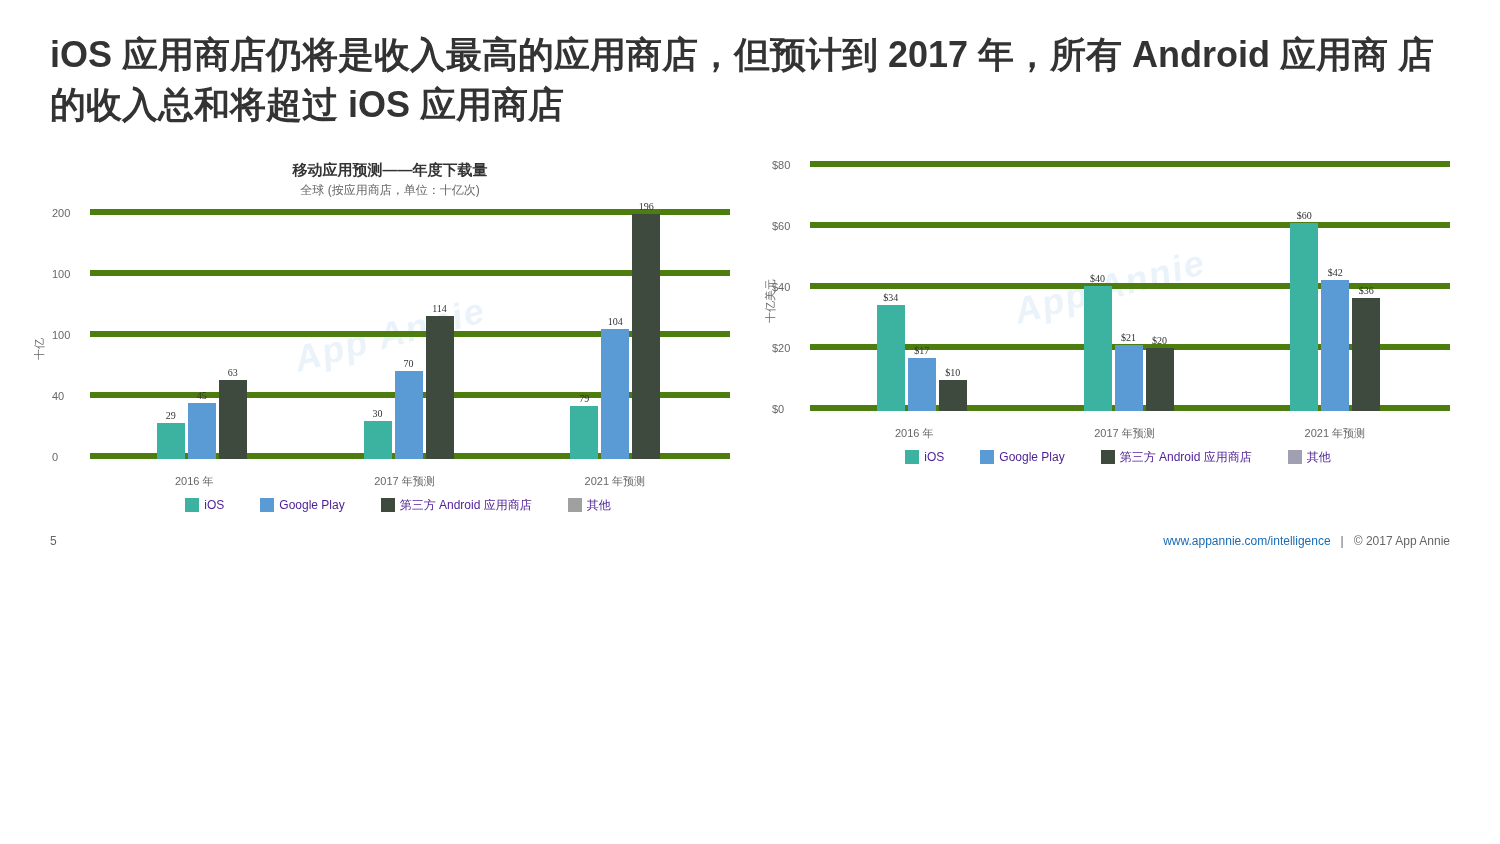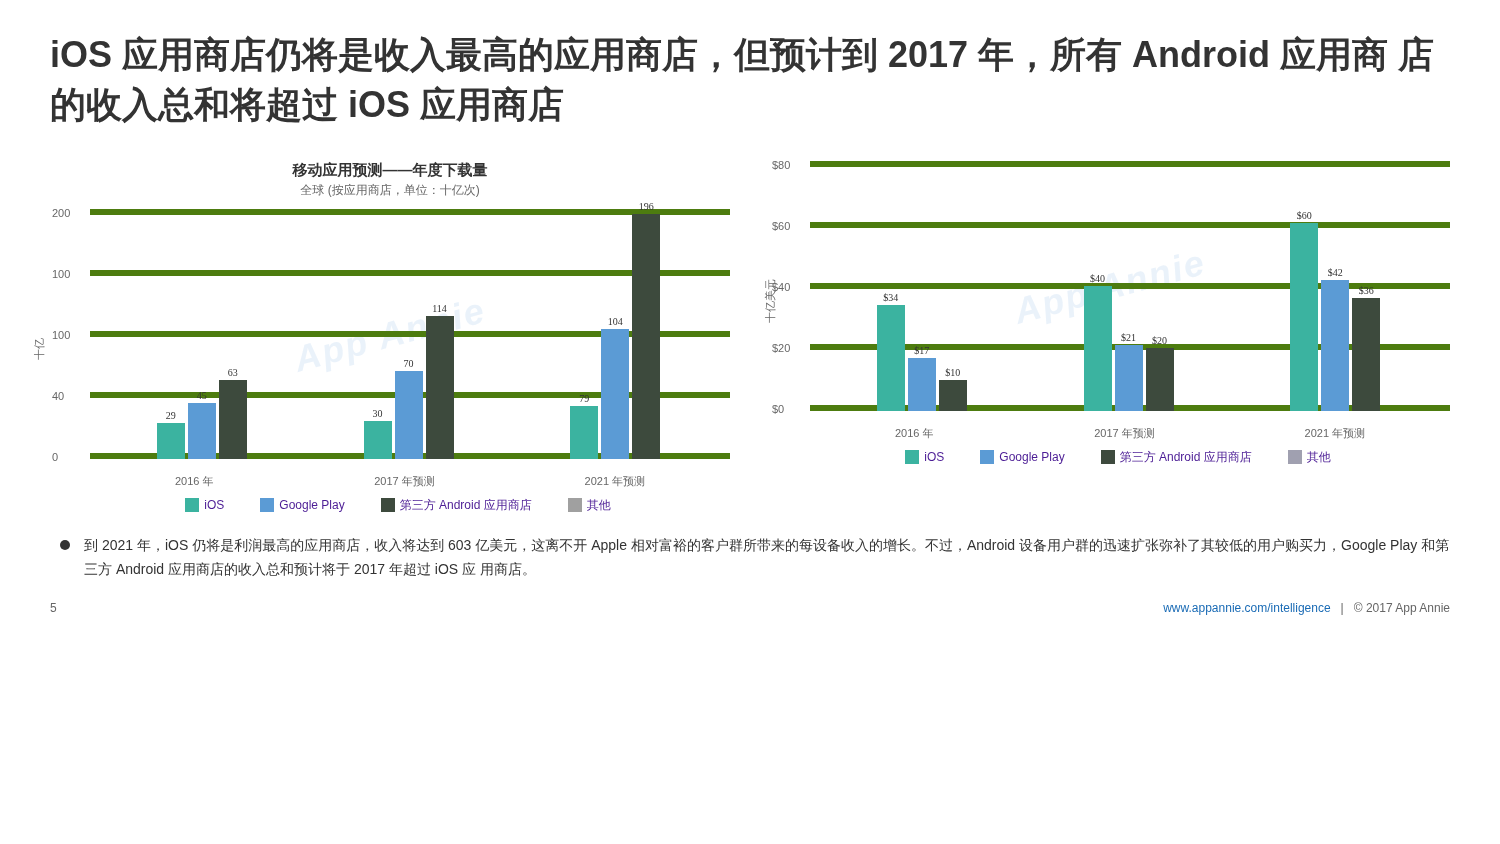--- a/index.html
+++ b/index.html
@@ -392,25 +392,20 @@
         <div class="legend-item">
           <div class="legend-box" style="background: rgb(160, 160, 176);"></div>
           <span>其他</span>
         </div>
       </div>
   </div>
 
 </div>
 
 <div class="bullet-points" id="bullets-container">
-    <div class="bullet-item">
-      <div class="bullet-dot"></div>
-      <div>到 2021 年，iOS 仍将是利润最高的应用商店，收入将达到 603 亿美元，这离不开 Apple 相对富裕的客户群所带来的每设备收入的增长。不过，Android 设备用户群的迅速扩张弥补了其较低的用户购买力，Google Play 和第三方 Android 应用商店的收入总和预计将于 2017 年超过 iOS 应
-用商店。</div>
-    </div>
   </div>
 
 <div class="footer">
   <span>5</span>
   <span>
     <a class="footer-link">www.appannie.com/intelligence</a>
     &nbsp;&nbsp;|&nbsp;&nbsp;
     <span>© 2017 App Annie</span>
   </span>
 </div>

